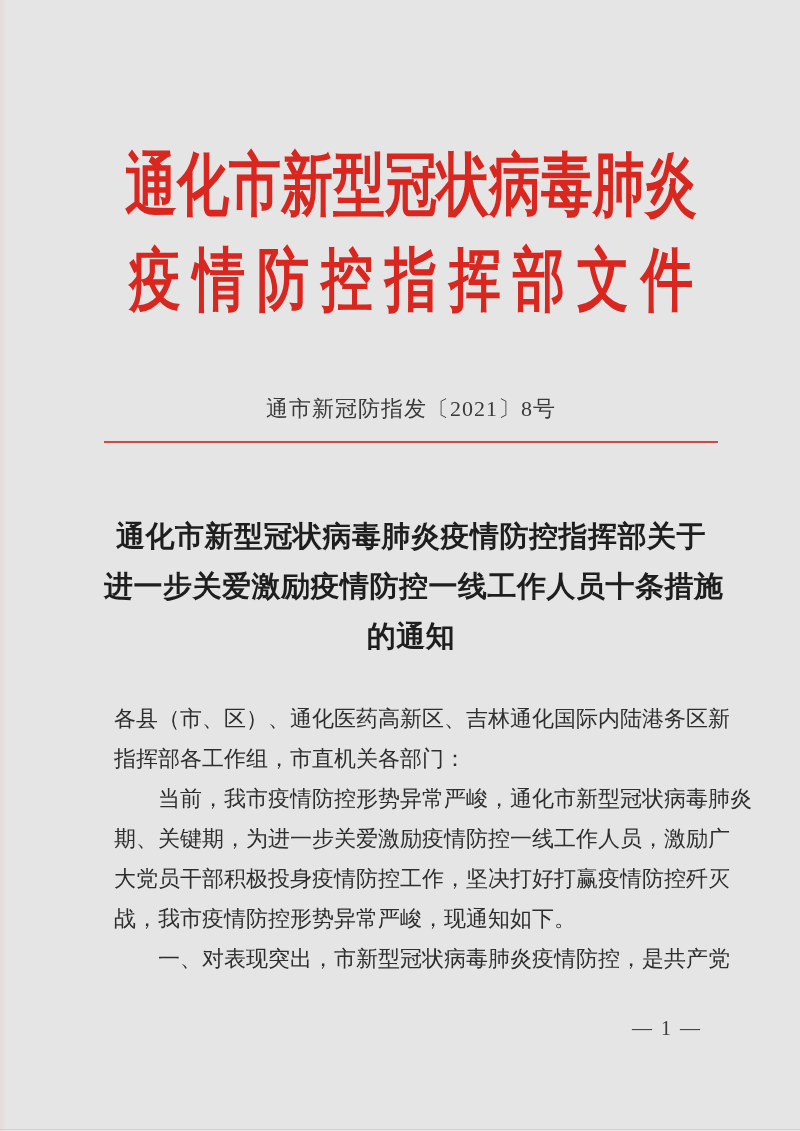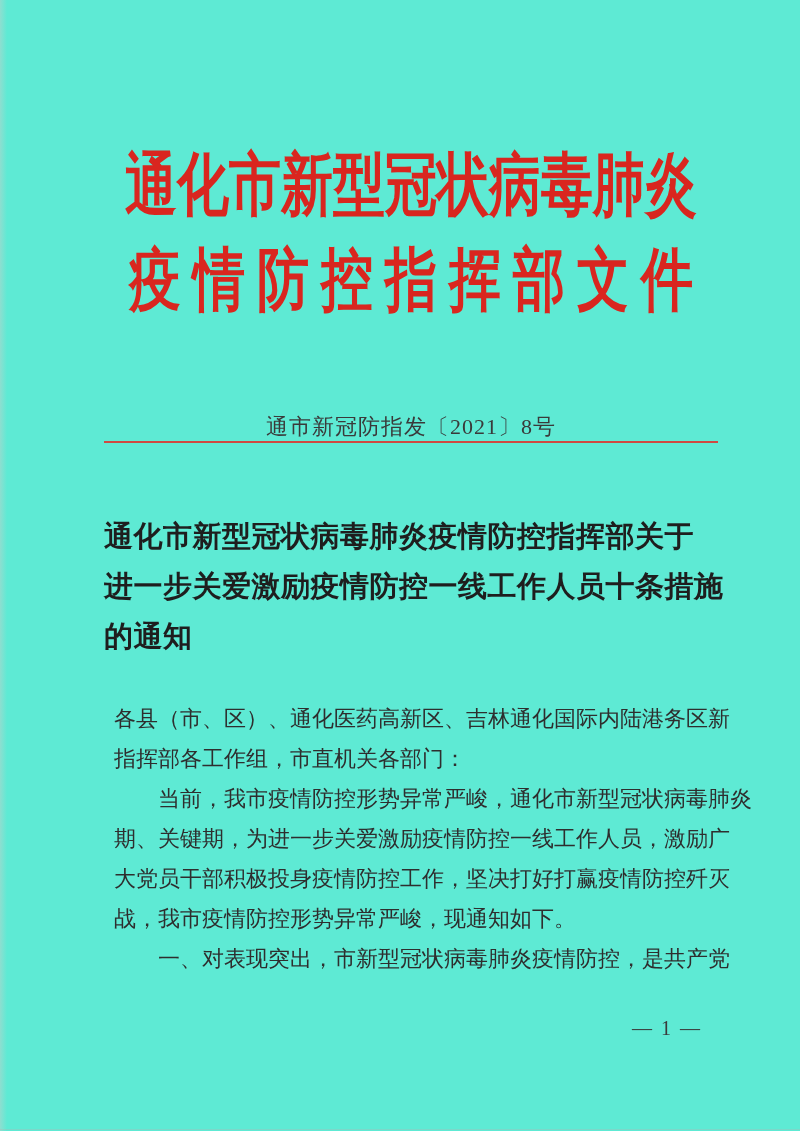--- a/index.html
+++ b/index.html
@@ -1,19 +1,19 @@
 <!DOCTYPE html>
 <html><head>
 <meta charset="utf-8">
 <style>
   html,body{margin:0;padding:0;background:#ffffff;}
   .page{
     position:relative;
     width:800px;height:1131px;
-    background:#5eead4;
+    background:#e5e5e5;
     overflow:hidden;
     font-family:"Liberation Serif","DejaVu Serif",serif;
     color:#262626;
   }
   
   .scan-edge-left{
     position:absolute;left:0;top:0;bottom:0;width:7px;
     background:linear-gradient(to right, rgba(232,200,200,0.35), rgba(255,255,255,0));
   }
   .scan-edge-bottom{
@@ -30,33 +30,33 @@
     line-height:1.05;
     font-weight:700;
     color:#d9261f;
     transform:scaleY(1.32);
     transform-origin:top center;
     white-space:nowrap;
   }
   .letterhead-line.l1{top:150px;letter-spacing:0px;}
   .letterhead-line.l2{top:245px;letter-spacing:12px;padding-left:12px;box-sizing:border-box;}
   .doc-number{
-    position:absolute;top:412px;left:0;width:100%;
+    position:absolute;top:394px;left:0;width:100%;
     text-align:center;
     font-size:22px;line-height:30px;
     color:#3a3a3a;
     letter-spacing:1px;
   }
   .red-rule{
     position:absolute;top:441px;left:0;width:100%;height:2px;
     background:#cf4a42;
   }
   .doc-title{
     position:absolute;top:511px;left:0;width:100%;
-    text-align:left;
+    text-align:center;
     font-size:29px;line-height:50px;
     font-weight:700;
     color:#1e1e1e;
     letter-spacing:0.5px;
   }
   .doc-title .title-line{white-space:nowrap;}
   .doc-body{
     position:absolute;top:699px;left:0;width:100%;
     font-size:22px;line-height:40px;
     color:#2e2e2e;

